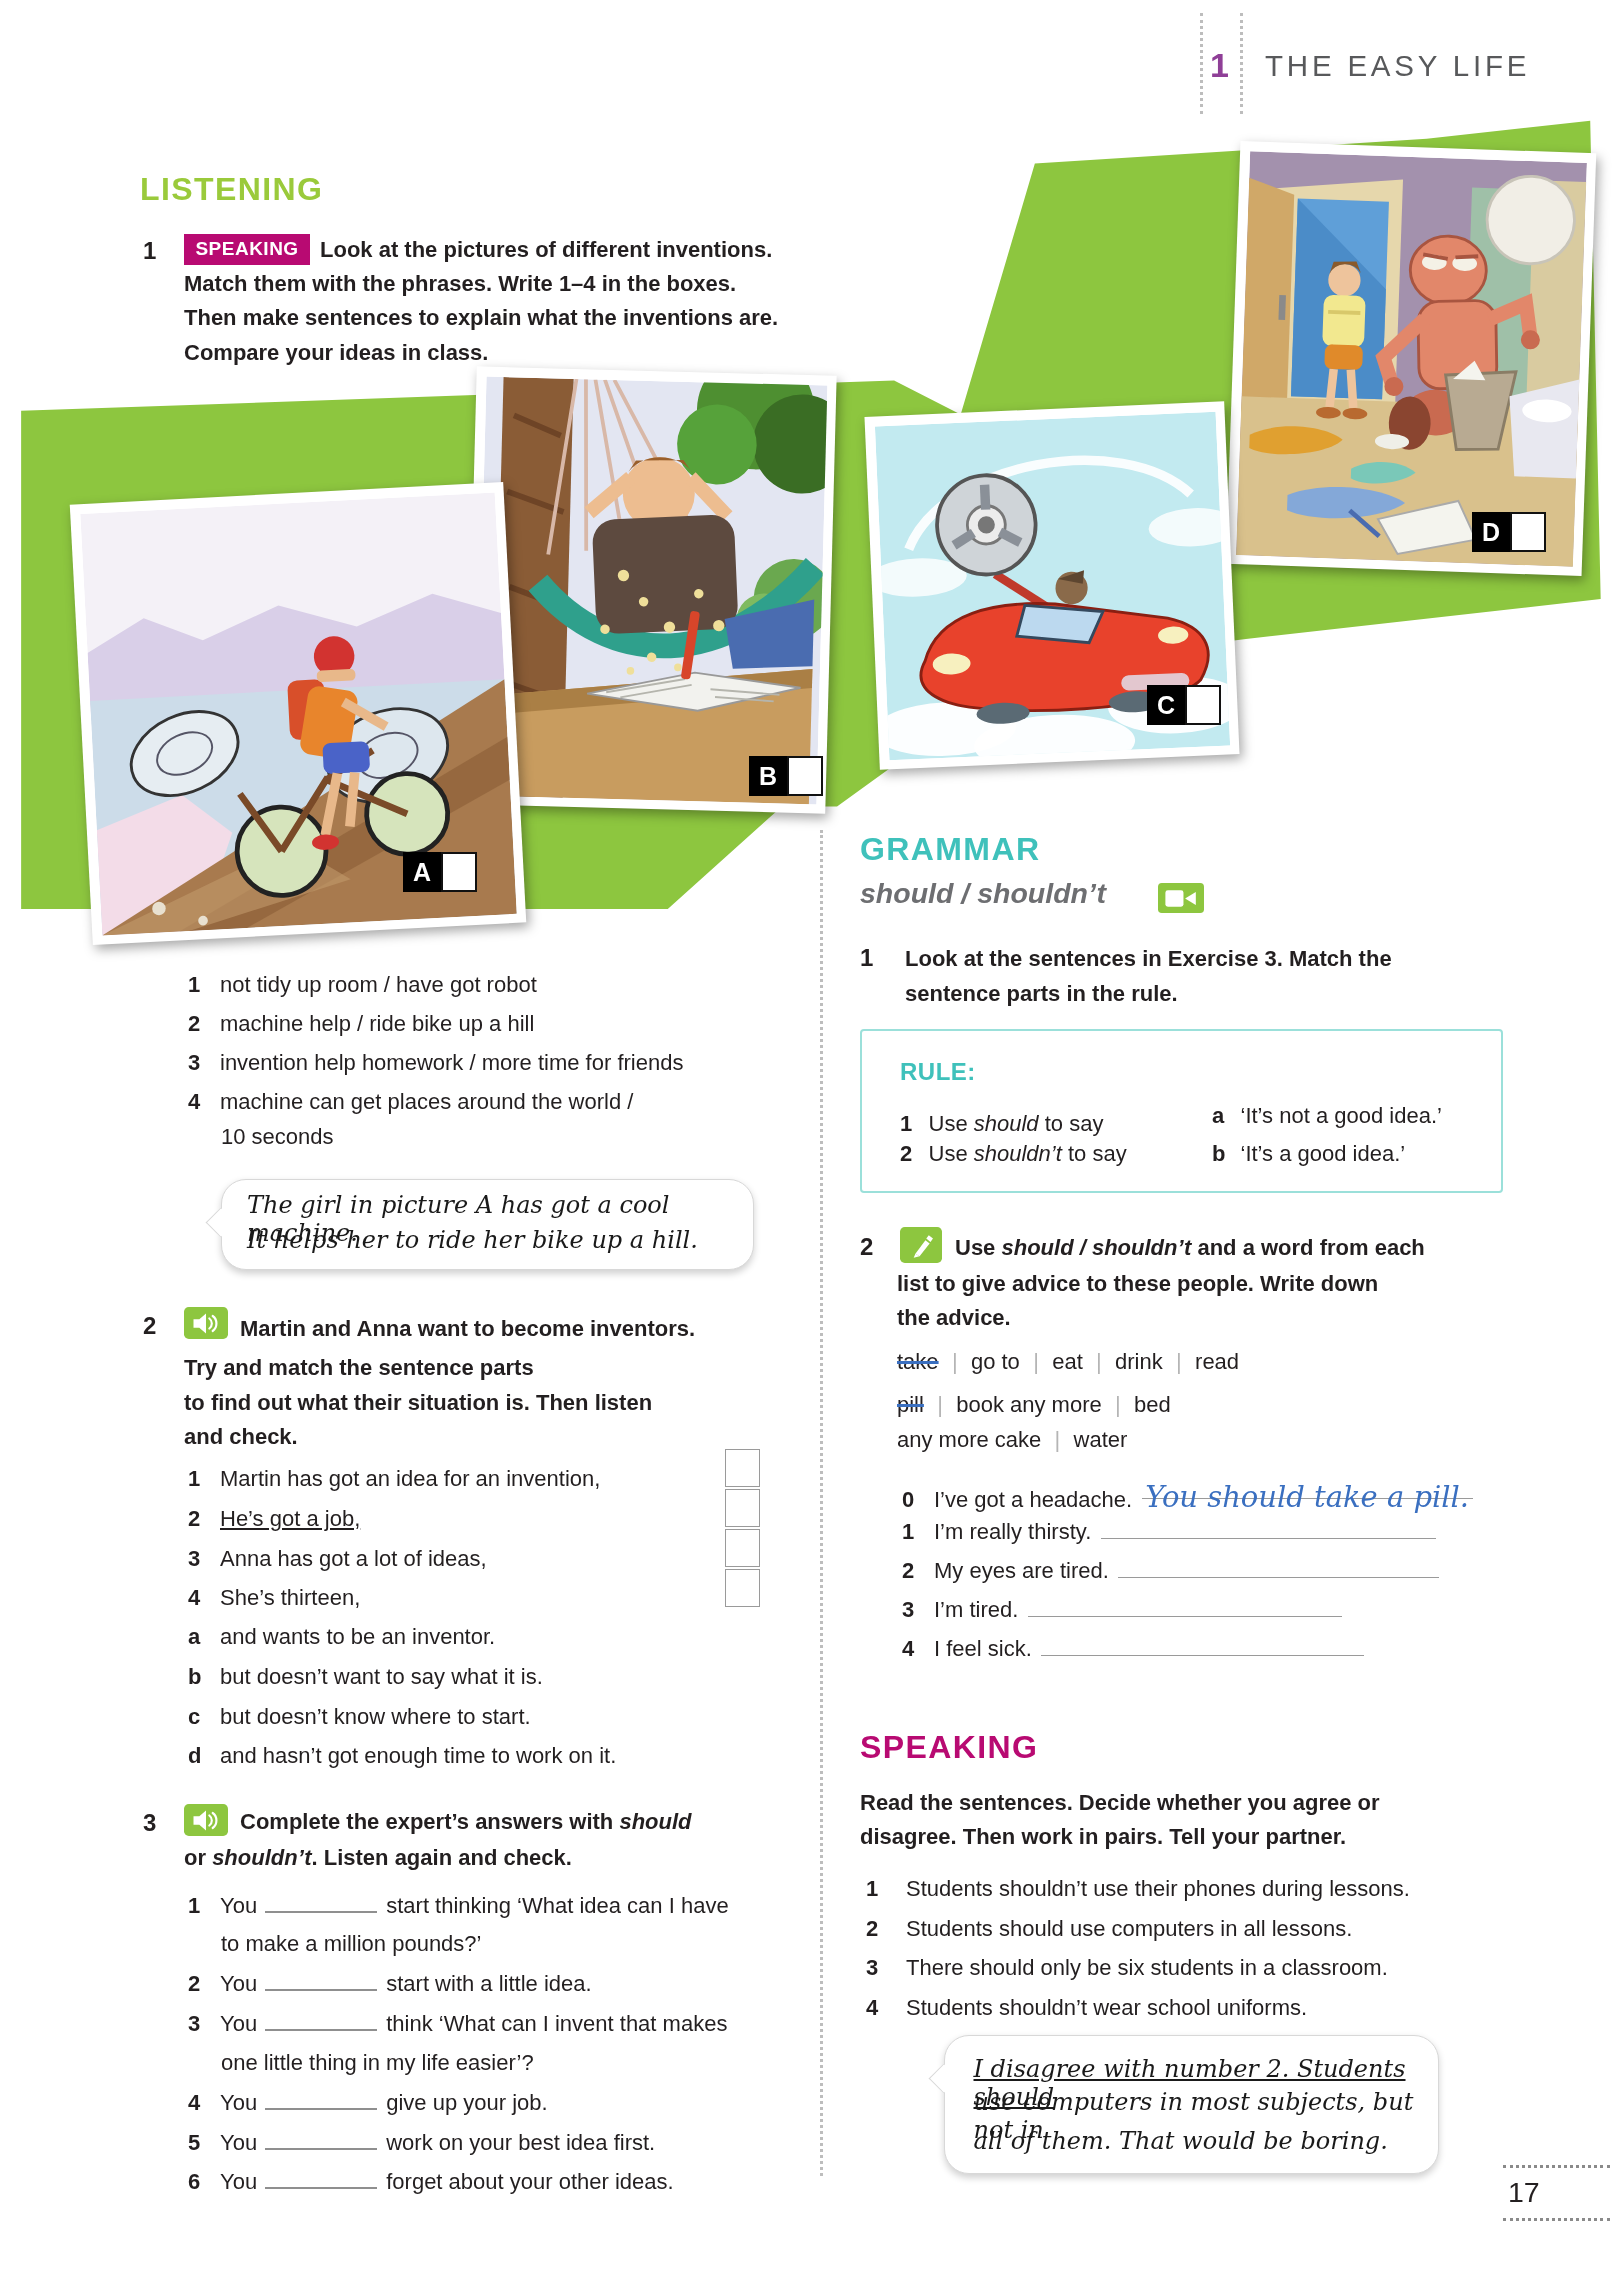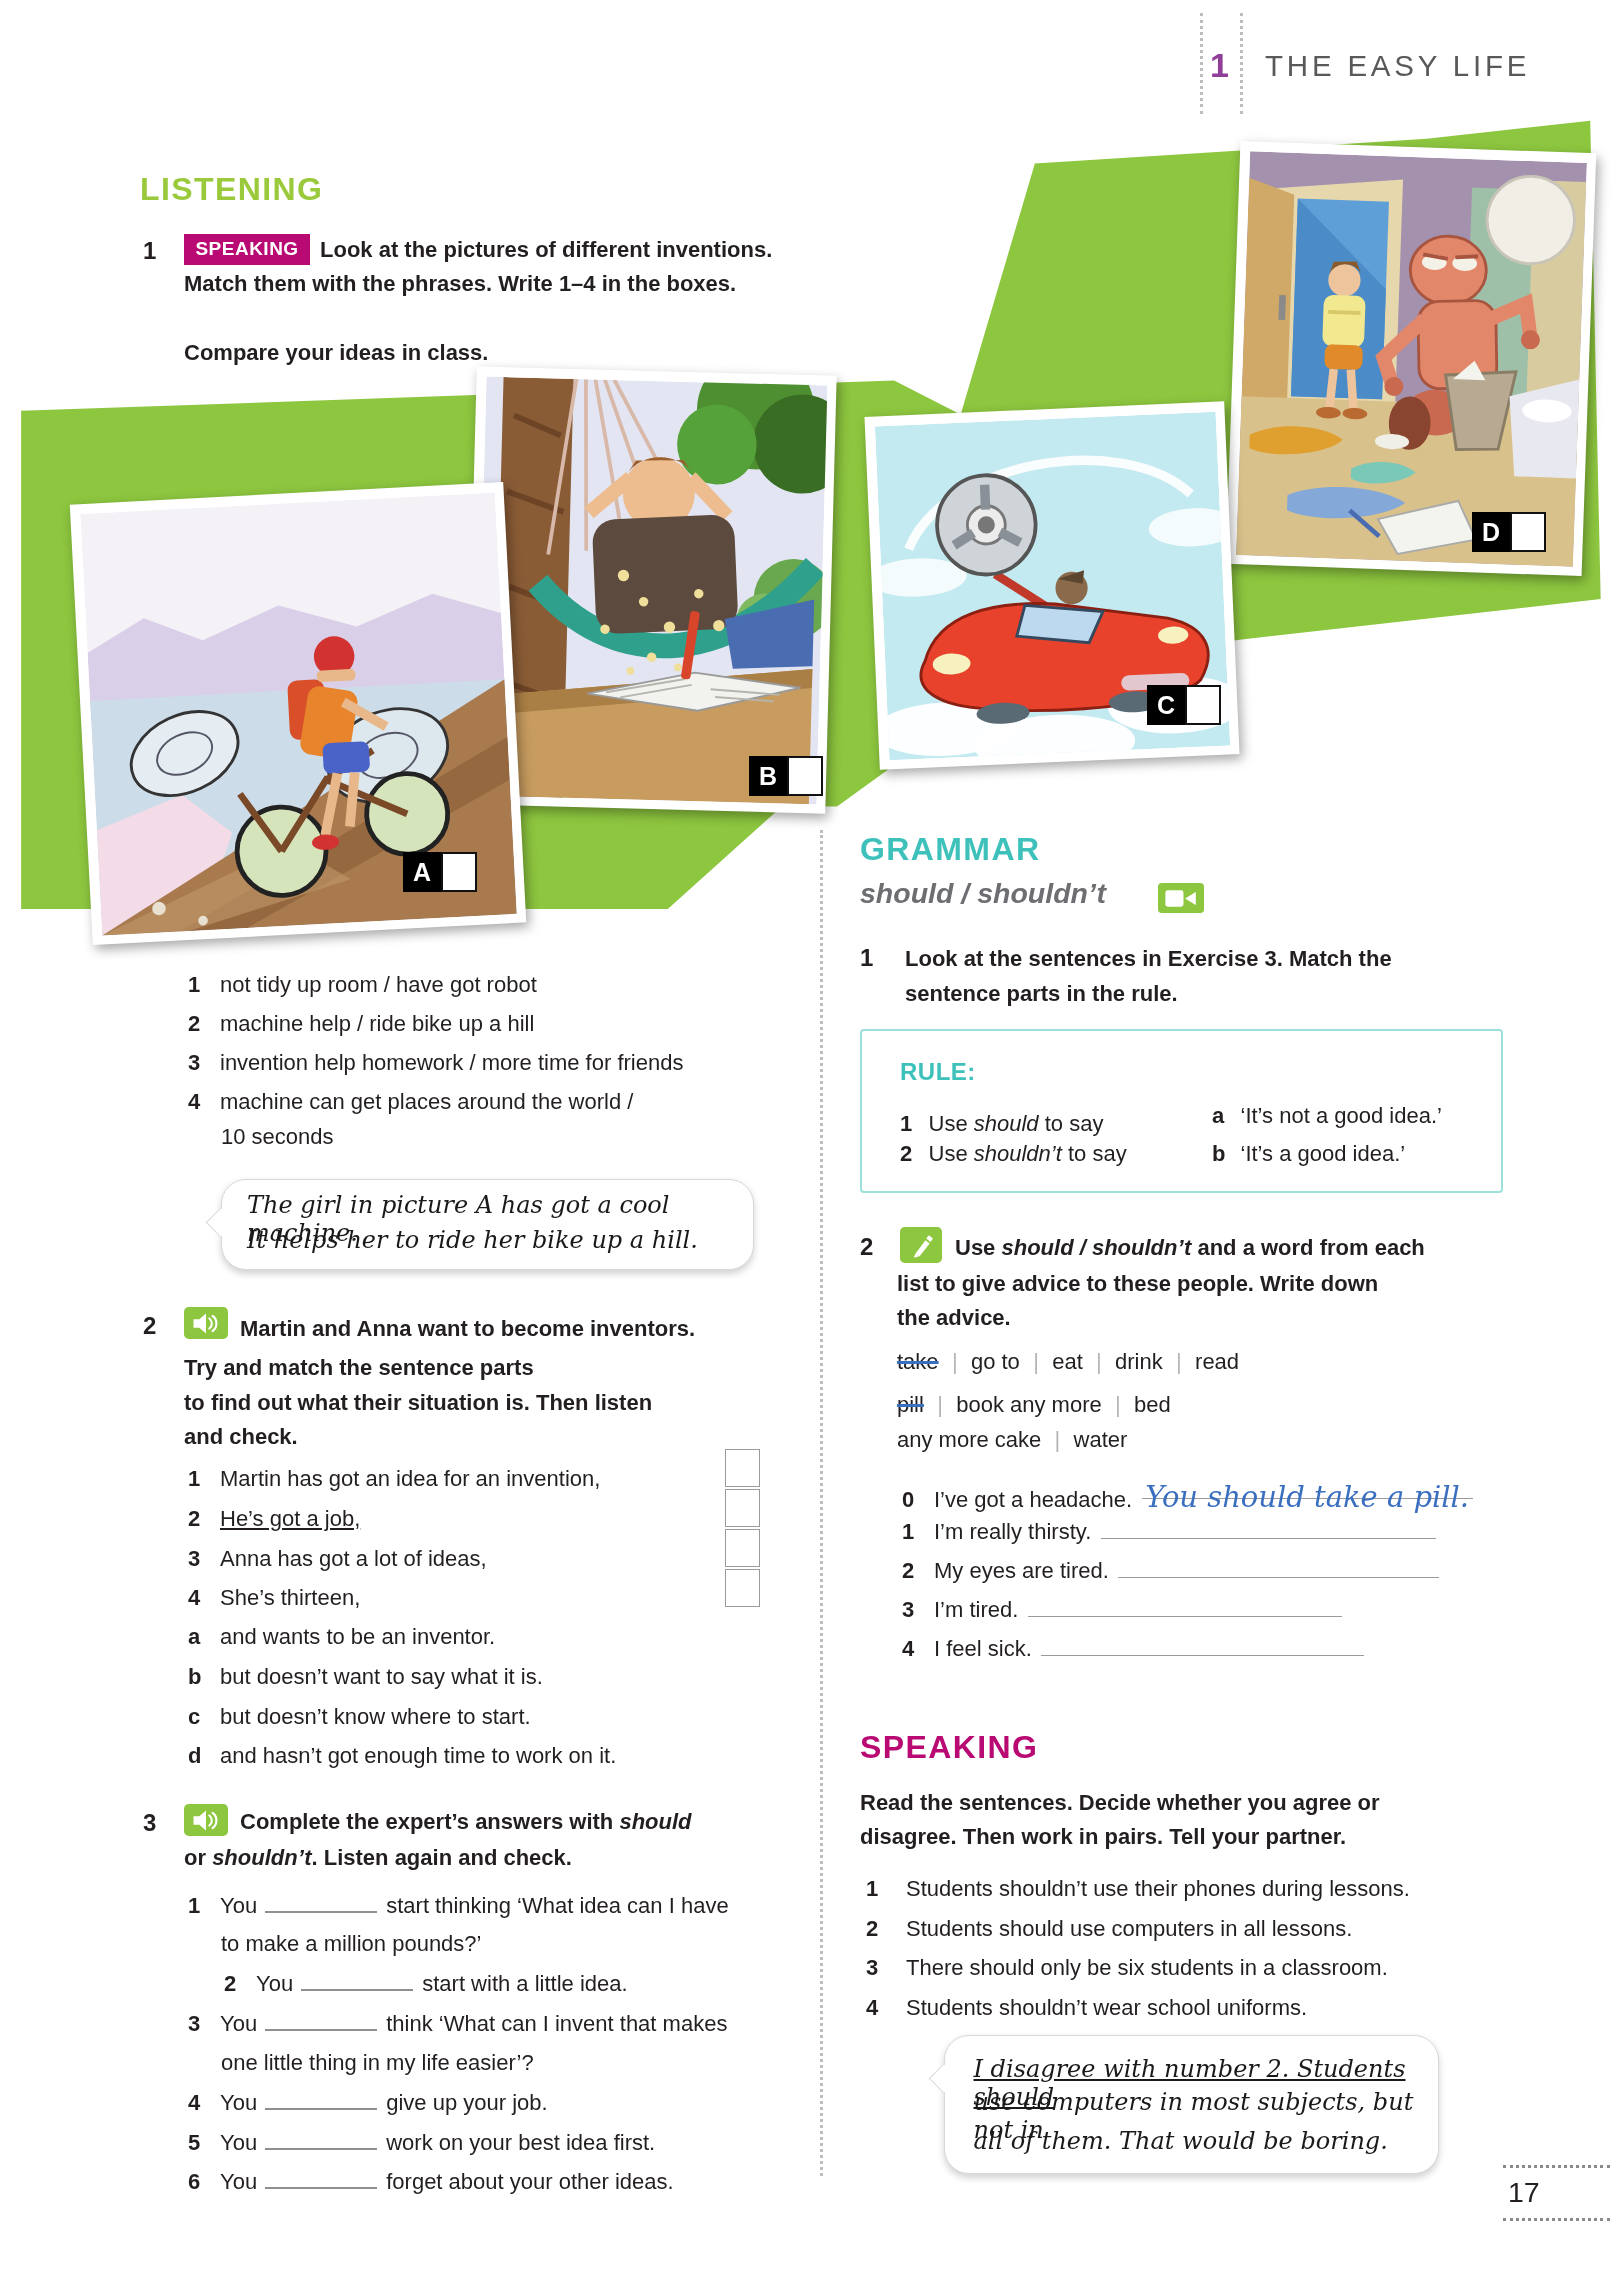--- a/index.html
+++ b/index.html
@@ -219,20 +219,21 @@
     <div class="blk">D</div>
     <div class="wht"></div>
   </div>
 
   <div class="abs sec-head lime" style="left:140px; top:171px;">LISTENING</div>
 
   <div class="abs body-t bold lime" style="left:143px; top:237px; font-size:24px;">1</div>
   <span class="abs badge" style="left:184px; top:234px;">SPEAKING</span>
   <div class="abs body-t bold" style="left:320px; top:237px;">Look at the pictures of different inventions.</div>
   <div class="abs body-t bold" style="left:184px; top:271px;">Match them with the phrases. Write 1–4 in the boxes.</div>
+  <div class="abs body-t bold" style="left:184px; top:305px;">Then make sentences to explain what the inventions are.</div>
   <div class="abs body-t bold" style="left:184px; top:340px;">Compare your ideas in class.</div>
 
   <div class="abs body-t" style="left:188px; top:972px;">
     <span class="num">1</span><span>not tidy up room / have got robot</span>
   </div>
   <div class="abs body-t" style="left:188px; top:1011px;">
     <span class="num">2</span><span>machine help / ride bike up a hill</span>
   </div>
   <div class="abs body-t" style="left:188px; top:1050px;">
     <span class="num">3</span><span>invention help homework / more time for friends</span>
@@ -297,21 +298,21 @@
       <path d="M23,9 C27,12 27,18 23,21 M27,6 C33,10 33,20 27,24" stroke="#fff" stroke-width="2.6" fill="none" stroke-linecap="round"></path>
     </svg>
   </span>
   <div class="abs body-t bold" style="left:240px; top:1809px;"><span>Complete the expert’s answers with </span><span class="ital">should</span></div>
   <div class="abs body-t bold" style="left:184px; top:1845px;"><span>or </span><span class="ital">shouldn’t</span><span>. Listen again and check.</span></div>
 
   <div class="abs body-t" style="left:188px; top:1893px;">
     <span class="num">1</span><span>You</span><span class="blank"></span><span>start thinking ‘What idea can I have</span>
   </div>
   <div class="abs body-t" style="left:221px; top:1931px;">to make a million pounds?’</div>
-  <div class="abs body-t" style="left:188px; top:1971px;margin-left:36px;">
+  <div class="abs body-t" style="left:188px; top:1971px;">
     <span class="num">2</span><span>You</span><span class="blank"></span><span>start with a little idea.</span>
   </div>
   <div class="abs body-t" style="left:188px; top:2011px;">
     <span class="num">3</span><span>You</span><span class="blank"></span><span>think ‘What can I invent that makes</span>
   </div>
   <div class="abs body-t" style="left:221px; top:2050px;">one little thing in my life easier’?</div>
   <div class="abs body-t" style="left:188px; top:2090px;">
     <span class="num">4</span><span>You</span><span class="blank"></span><span>give up your job.</span>
   </div>
   <div class="abs body-t" style="left:188px; top:2130px;">

